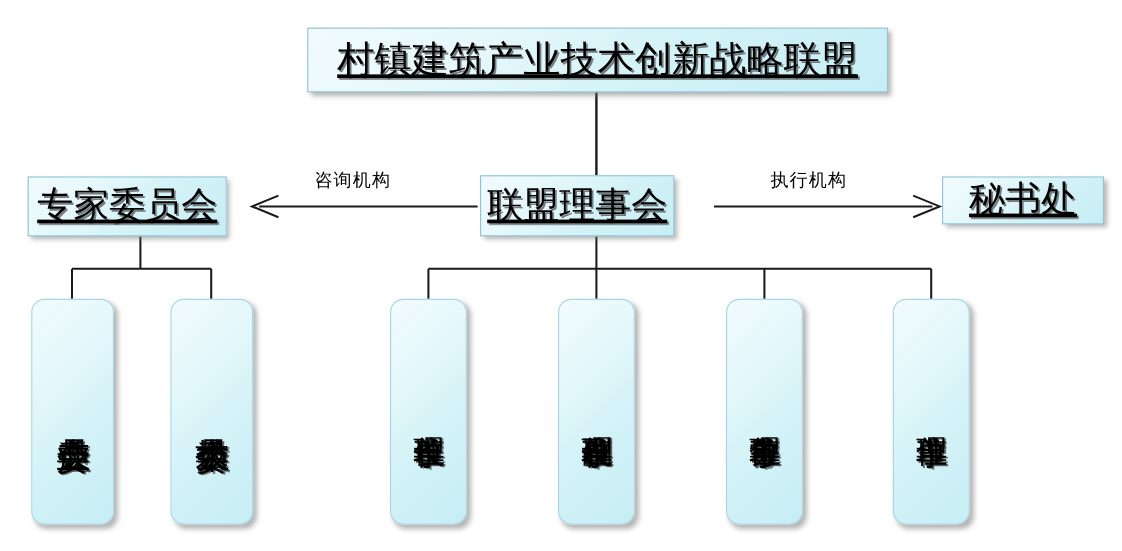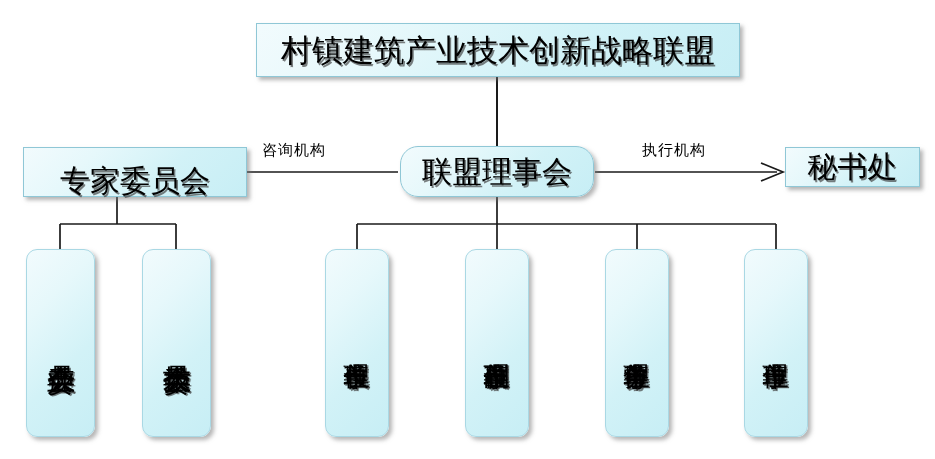--- a/index.html
+++ b/index.html
@@ -30,20 +30,21 @@
     position: absolute;
     box-sizing: border-box;
     background: linear-gradient(135deg, #f2fbfd 0%, #e6f8fb 28%, #d2f2f7 62%, #c7eef5 100%);
     border: 1px solid #9fd3e0;
     box-shadow: 3px 3px 4px rgba(120,120,120,0.55);
     display: flex;
     align-items: center;
     justify-content: center;
     color: #000000;
     z-index: 3;
+    text-decoration: underline;
   }
   .node.rect {
     border-radius: 0;
     border-color: #8fc7d6;
   }
   .node.rounded {
     border-radius: 11px;
     border-color: #a9d8e4;
   }
 
@@ -105,25 +106,25 @@
     <line x1="357" y1="224" x2="357" y2="249" stroke="#1a1a1a" stroke-width="1.7"></line>
     <line x1="497" y1="224" x2="497" y2="249" stroke="#1a1a1a" stroke-width="1.7"></line>
     <line x1="637" y1="224" x2="637" y2="249" stroke="#1a1a1a" stroke-width="1.7"></line>
     <line x1="776" y1="224" x2="776" y2="249" stroke="#1a1a1a" stroke-width="1.7"></line>
   </svg>
 
   <div class="node rect" style="left:256px; top:23px; width:484px; height:54px;">
     <span class="node-label t-title">村镇建筑产业技术创新战略联盟</span>
   </div>
 
-  <div class="node rect" style="left:23px; top:147px; width:224px; height:50px;align-items:flex-end;">
+  <div class="node rect" style="left:23px; top:147px; width:166px; height:50px;">
     <span class="node-label t-mid">专家委员会</span>
   </div>
 
-  <div class="node rect" style="left:400px; top:146px; width:194px; height:51px;border-radius:18px;">
+  <div class="node rect" style="left:400px; top:146px; width:162px; height:51px;">
     <span class="node-label t-mid">联盟理事会</span>
   </div>
 
   <div class="node rect" style="left:785px; top:147px; width:135px; height:40px;">
     <span class="node-label t-mid">秘书处</span>
   </div>
 
   <div class="edge-label" style="left:262px; top:141px;">咨询机构</div>
 
   <div class="edge-label" style="left:642px; top:141px;text-align:center;">执行机构</div>

